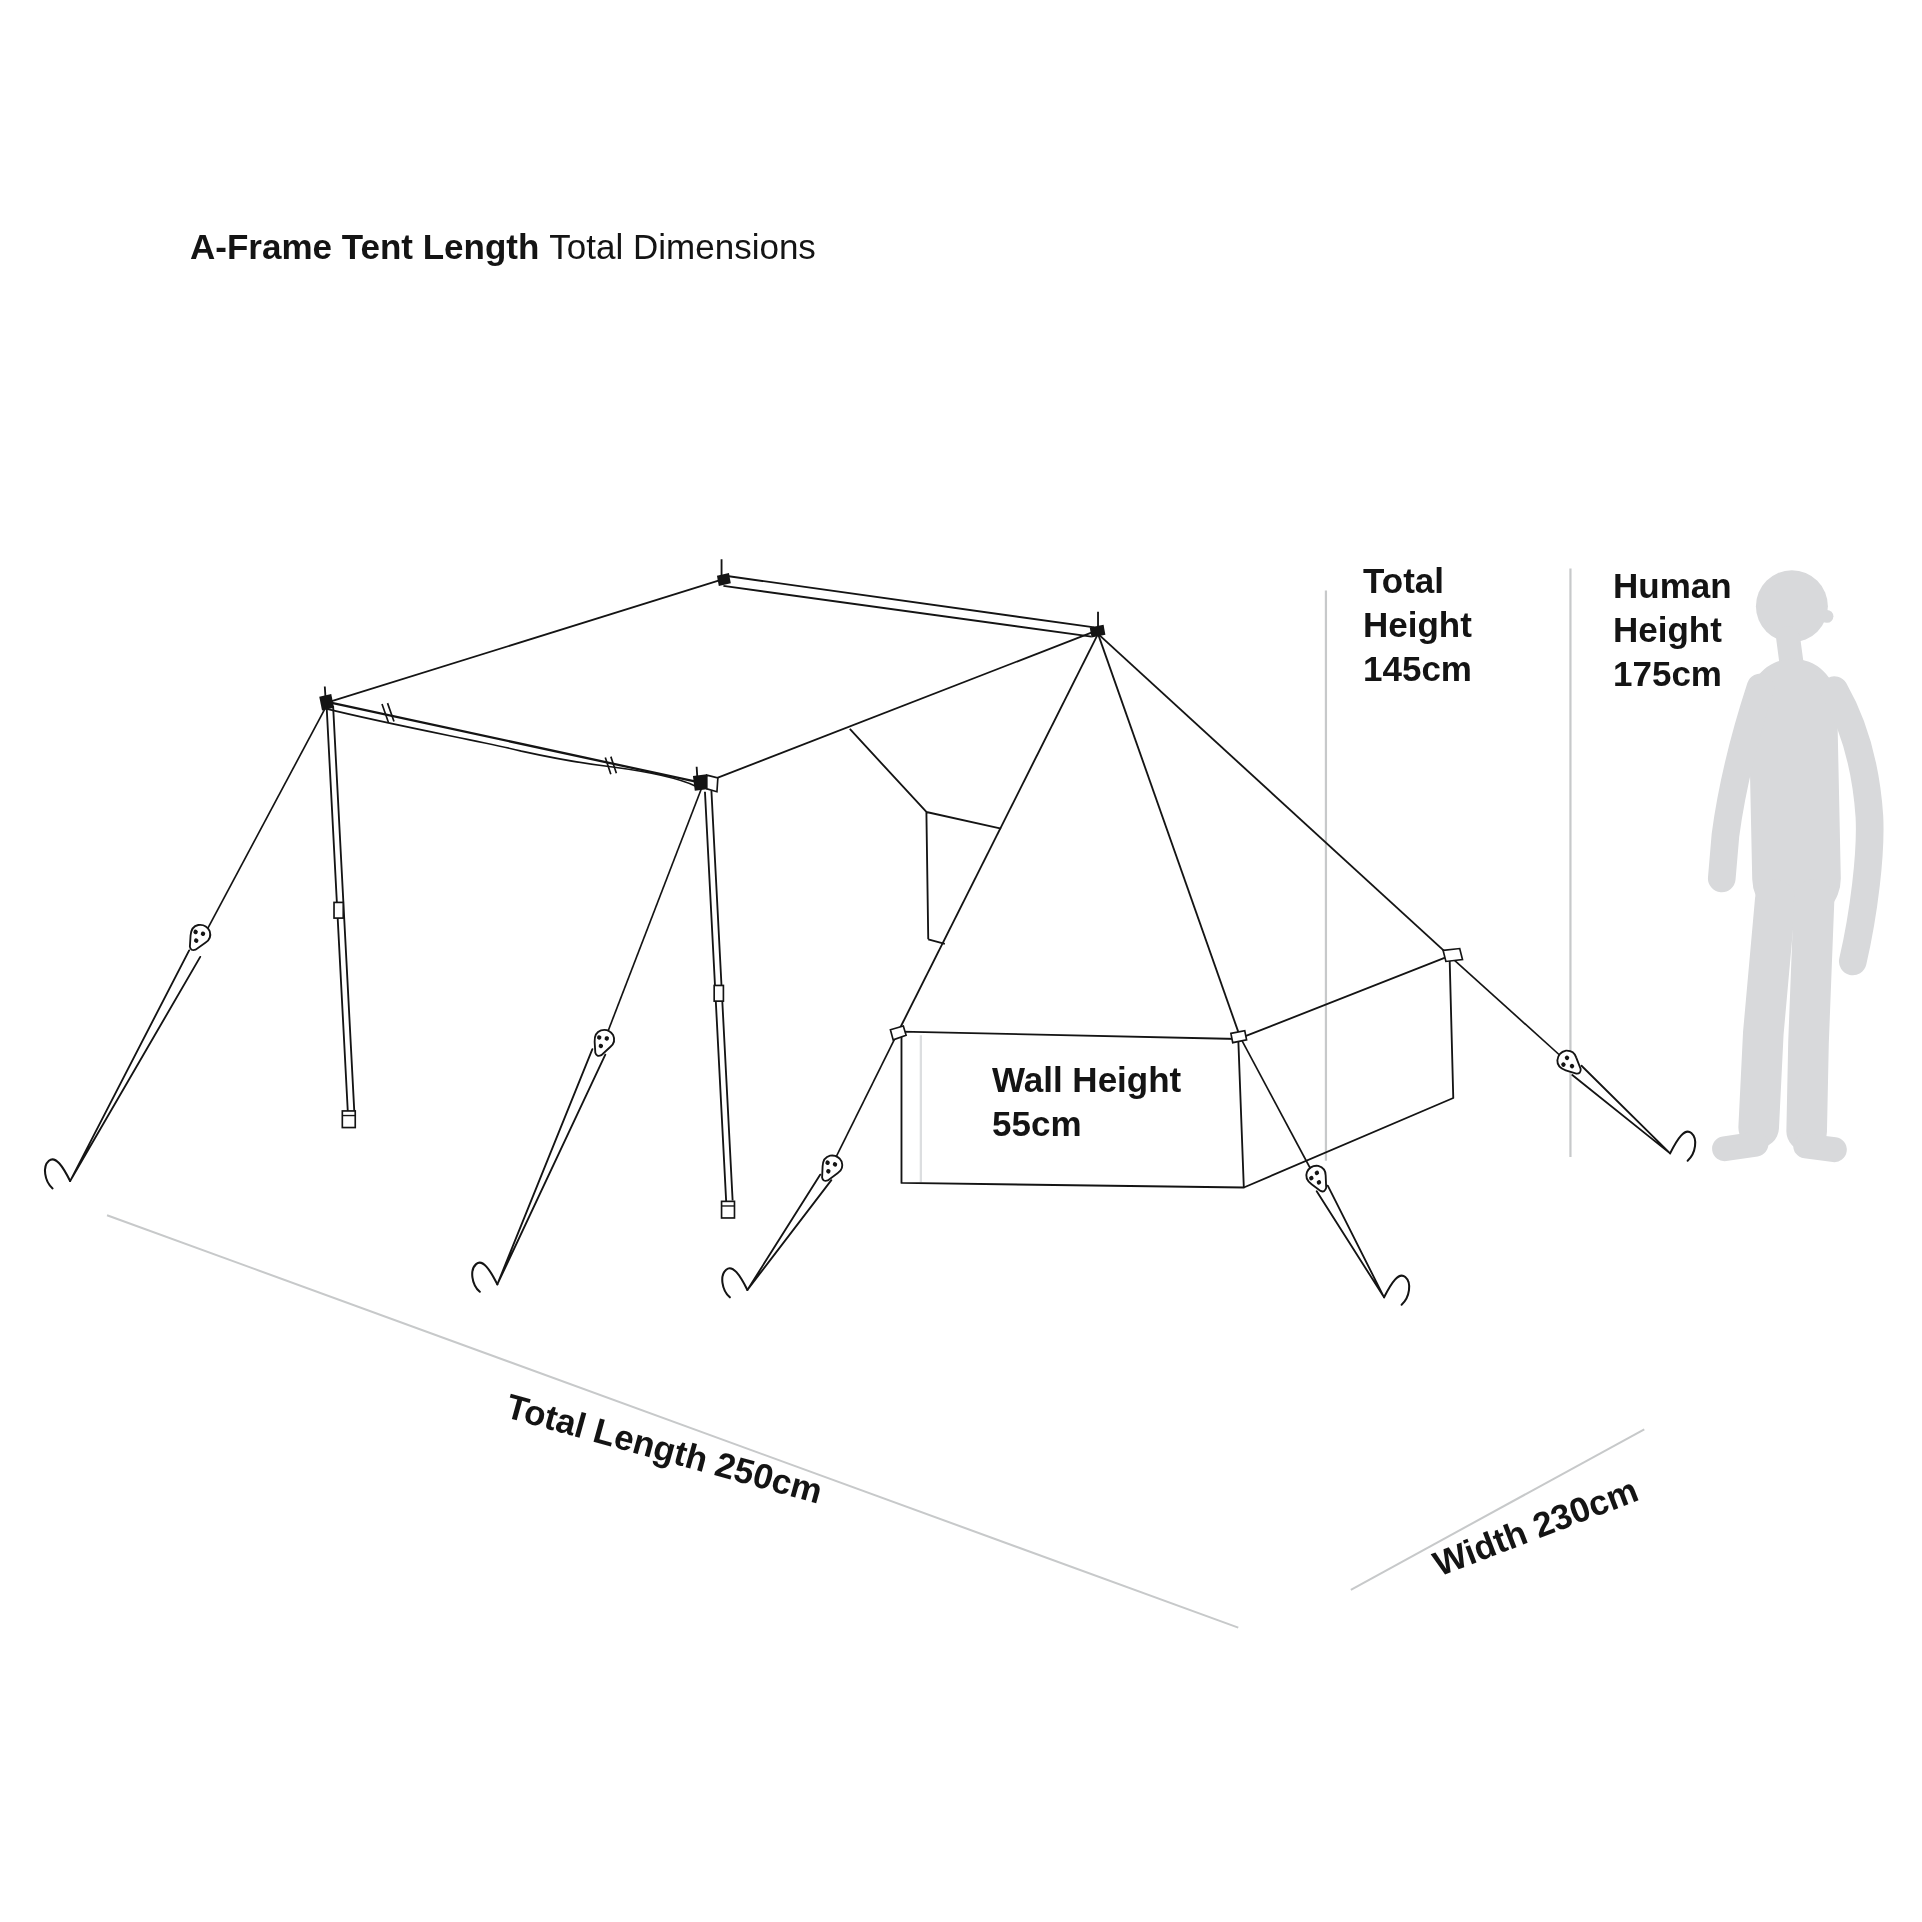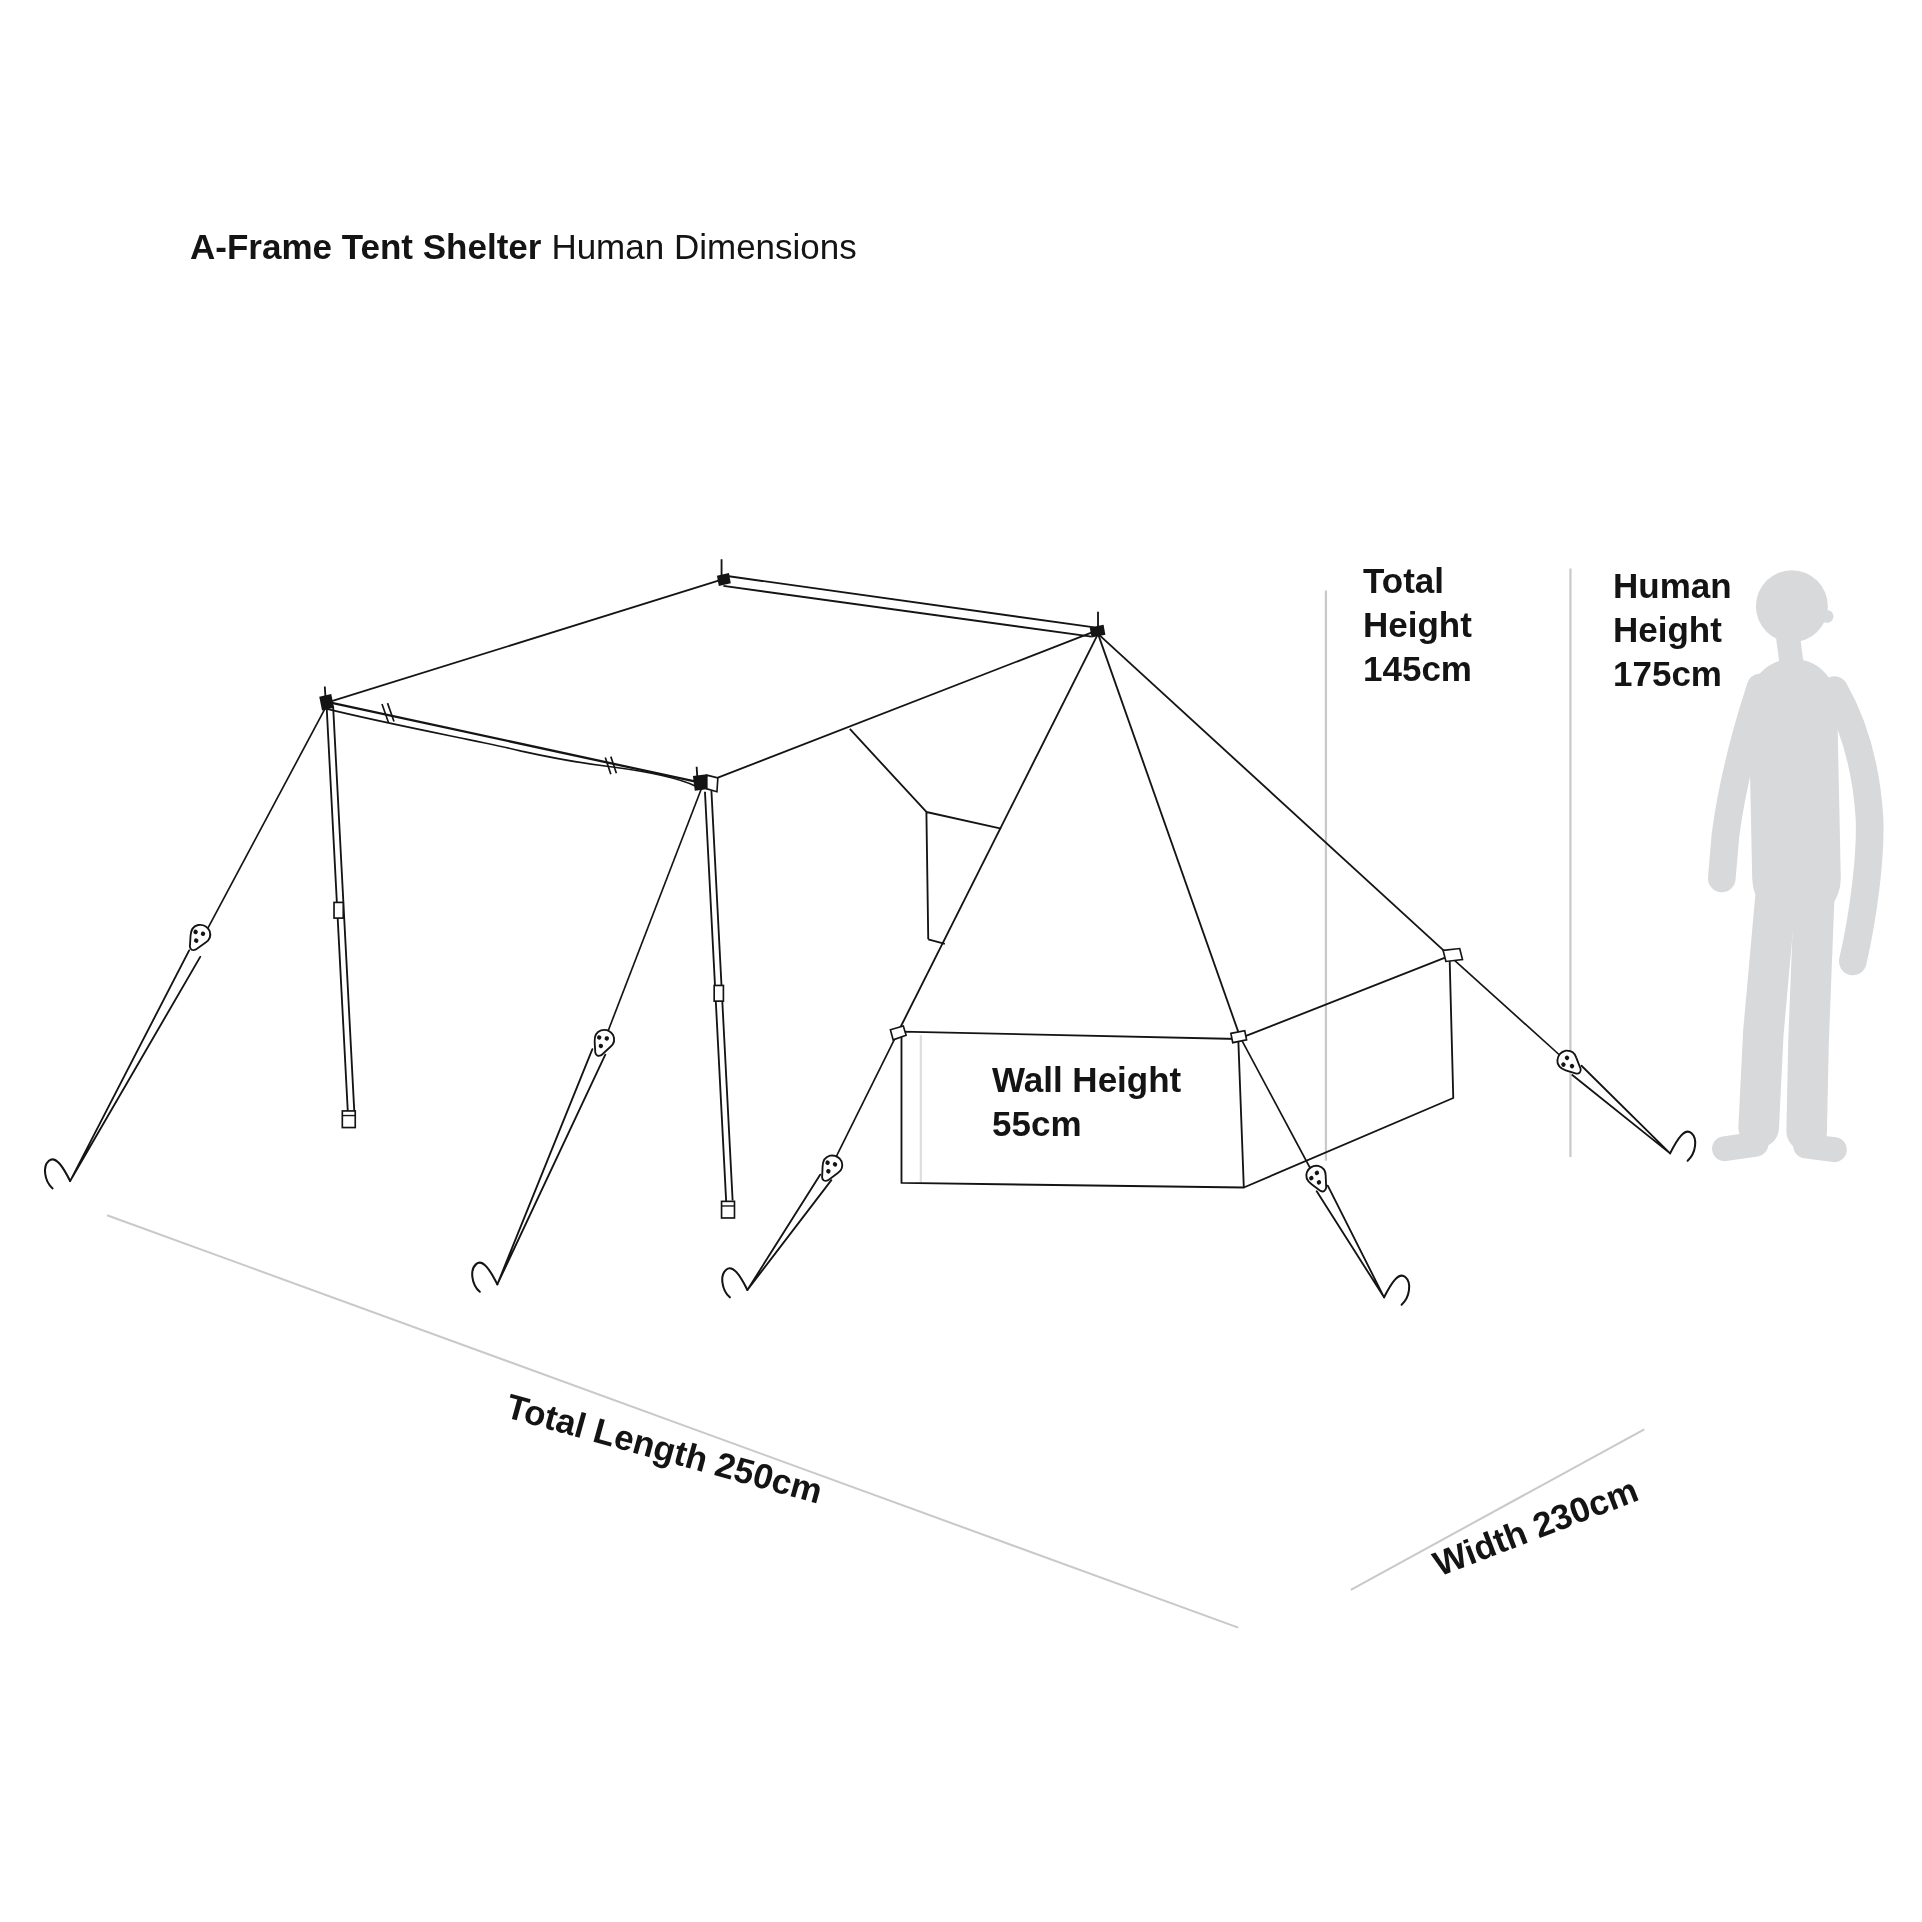--- a/index.html
+++ b/index.html
@@ -181,21 +181,21 @@
       <path class="sil" stroke-width="30" stroke-linecap="round" d="M1908 745 C1890 800 1876 860 1870 905 L1866 952"></path>
       <path class="sil" stroke-width="30" stroke-linecap="round" d="M1988 748 C2012 790 2023 840 2026 885 C2028 925 2020 990 2008 1042"></path>
       <path class="sil" stroke-width="44" stroke-linecap="round" stroke-linejoin="round" d="M1924 975 L1911 1120 L1906 1222"></path>
       <path class="sil" stroke-width="44" stroke-linecap="round" stroke-linejoin="round" d="M1966 975 L1960 1130 L1958 1226"></path>
       <path class="sil" stroke-width="27" stroke-linecap="round" d="M1903 1240 L1869 1245"></path>
       <path class="sil" stroke-width="27" stroke-linecap="round" d="M1957 1242 L1988 1246"></path>
     </g>
   </svg>
 
   <div class="title">
-    <span>A-Frame Tent Shelter</span><span class="subtitle">Human Dimensions</span>
+    <span>A-Frame Tent Length</span><span class="subtitle">Total Dimensions</span>
   </div>
 
   <div class="label lbl-total-height">
     <div>Total</div>
     <div>Height</div>
     <div>145cm</div>
   </div>
 
   <div class="label lbl-human-height">
     <div>Human</div>

